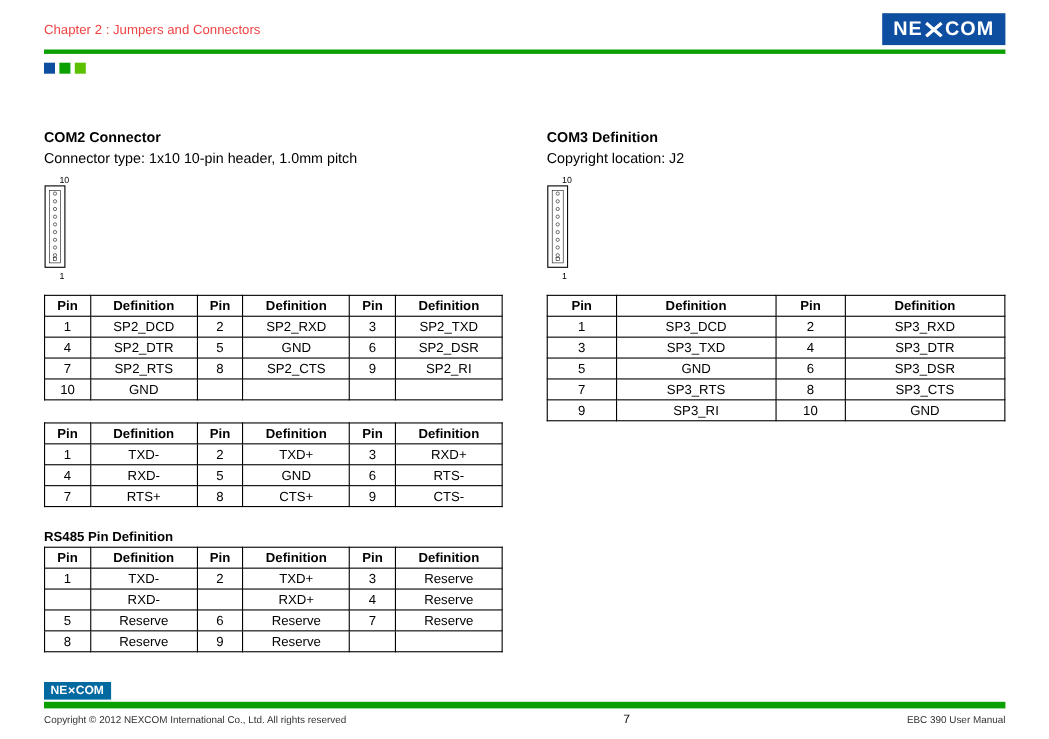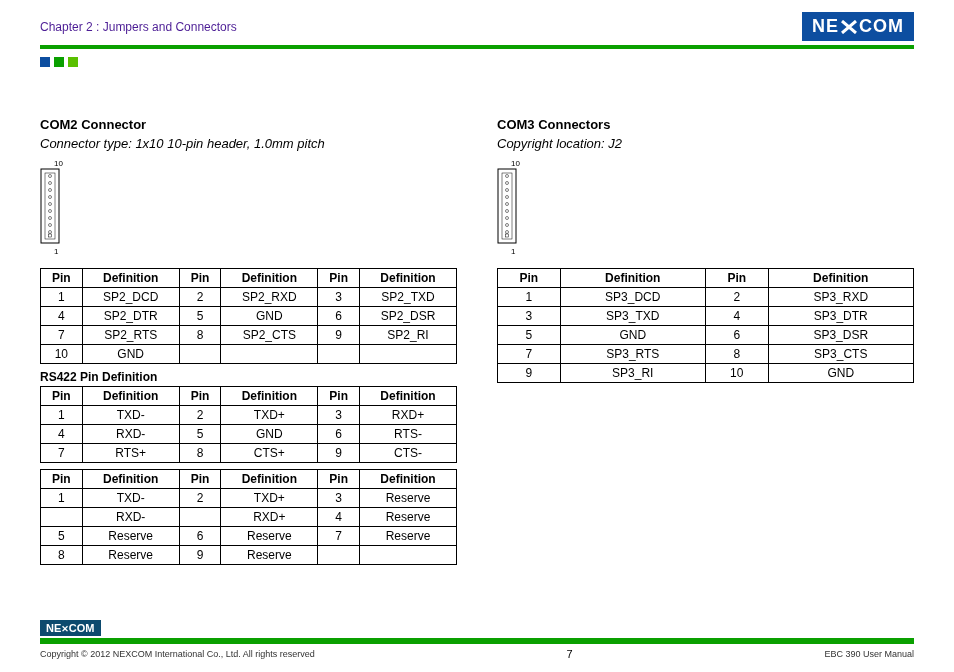--- a/index.html
+++ b/index.html
@@ -13,21 +13,21 @@
     position: relative;
   }
   .header {
     display: flex;
     justify-content: space-between;
     align-items: center;
     padding: 12px 40px 4px 40px;
   }
   .chapter-title {
     font-size: 12px;
-    color: #4c1d95;
+    color: #ef4444;
   }
   .logo {
     background: #0d4ea0;
     color: #fff;
     font-weight: bold;
     font-size: 18px;
     padding: 4px 10px;
     letter-spacing: 1px;
     display: flex;
     align-items: center;
@@ -54,29 +54,28 @@
   }
   .col { flex: 1; }
   .section-title {
     font-weight: bold;
     font-size: 13px;
     margin-bottom: 4px;
   }
   .desc-line {
     font-size: 13px;
     margin-bottom: 2px;
-    font-style: italic;
   }
   .connector-svg {
     margin: 8px 0 12px 0;
   }
   table {
     border-collapse: collapse;
     width: 100%;
-    margin-bottom: 6px;
+    margin-bottom: 20px;
   }
   th, td {
     border: 1px solid #000;
     padding: 2px 4px;
     text-align: center;
     font-size: 12px;
   }
   th { font-weight: bold; }
   .sub-title {
     font-weight: bold;
@@ -98,21 +97,21 @@
   }
   .footer-row {
     display: flex;
     justify-content: space-between;
     align-items: center;
     font-size: 9px;
     color: #333;
     text-align: center;
   }
   .footer-logo {
-    background: #0c4a6e;
+    background: #0369a1;
     color: #fff;
     font-weight: bold;
     font-size: 11px;
     padding: 2px 6px;
     display: inline-block;
     margin-bottom: 2px;
   }
   .page-num {
     font-size: 11px;
     color: #000;
@@ -201,21 +200,20 @@
             <td>10</td>
             <td>GND</td>
             <td></td>
             <td></td>
             <td></td>
             <td></td>
           </tr>
         </tbody>
       </table>
 
-    <div class="sub-title">RS422 Pin Definition</div>
     <table id="t-col1-table2">
         <tbody>
           <tr>
             <th>Pin</th>
             <th>Definition</th>
             <th>Pin</th>
             <th>Definition</th>
             <th>Pin</th>
             <th>Definition</th>
           </tr>
@@ -239,20 +237,21 @@
             <td>7</td>
             <td>RTS+</td>
             <td>8</td>
             <td>CTS+</td>
             <td>9</td>
             <td>CTS-</td>
           </tr>
         </tbody>
       </table>
 
+    <div class="sub-title">RS485 Pin Definition</div>
     <table id="t-col1-table3">
         <tbody>
           <tr>
             <th>Pin</th>
             <th>Definition</th>
             <th>Pin</th>
             <th>Definition</th>
             <th>Pin</th>
             <th>Definition</th>
           </tr>
@@ -286,21 +285,21 @@
             <td>9</td>
             <td>Reserve</td>
             <td></td>
             <td></td>
           </tr>
         </tbody>
       </table>
   </div>
 
   <div class="col">
-    <div class="section-title">COM3 Connectors</div>
+    <div class="section-title">COM3 Definition</div>
     <div class="desc-line">Copyright location: J2</div>
 
     <div class="connector-svg">
       <div style="font-size:8px;margin-left:14px">10</div>
       <svg width="20" height="76" viewBox="0 0 20 76">
         <rect x="1" y="1" width="18" height="74" fill="none" stroke="#000" stroke-width="1"></rect>
         <rect x="5" y="5" width="10" height="66" fill="none" stroke="#000" stroke-width="0.5"></rect>
         <circle cx="10" cy="8" r="1.5" fill="none" stroke="#000" stroke-width="0.5"></circle>
         <circle cx="10" cy="15" r="1.5" fill="none" stroke="#000" stroke-width="0.5"></circle>
         <circle cx="10" cy="22" r="1.5" fill="none" stroke="#000" stroke-width="0.5"></circle>

